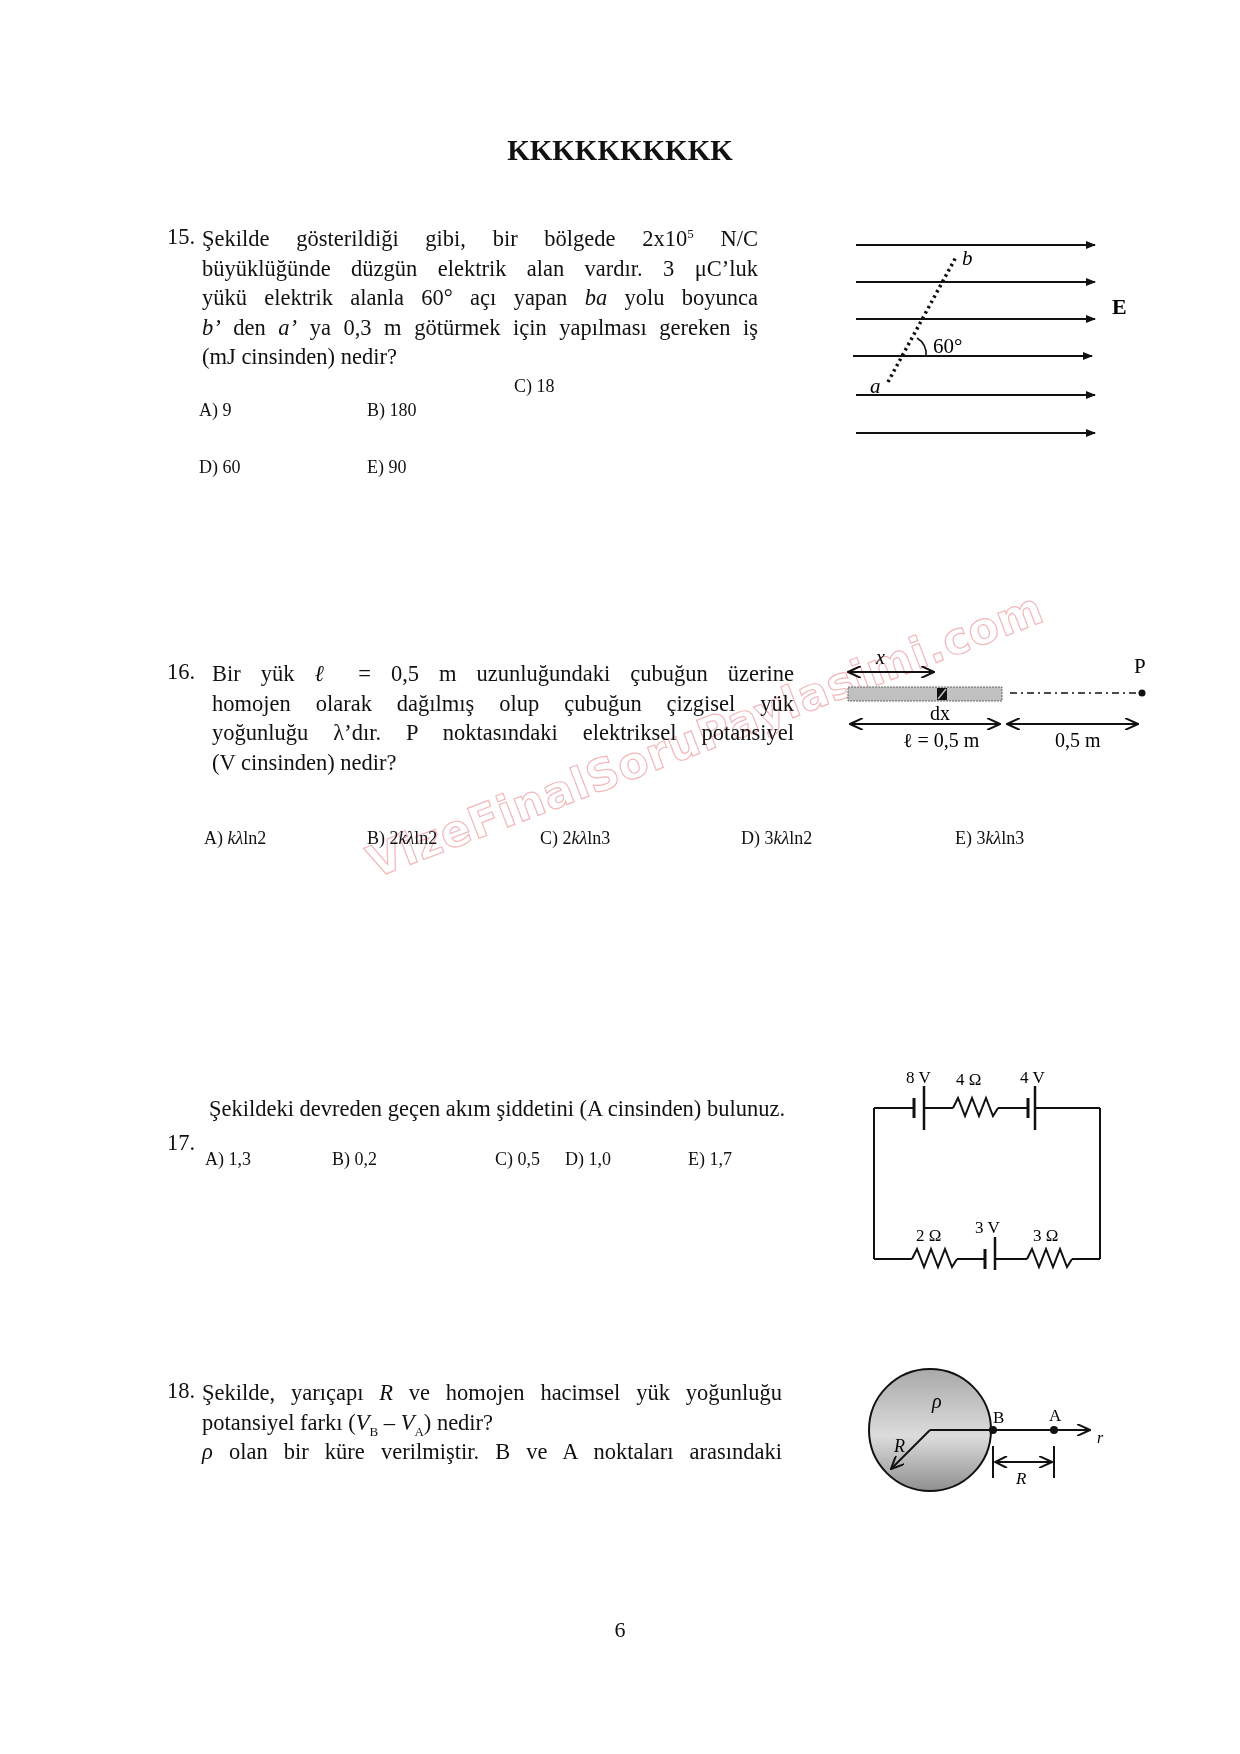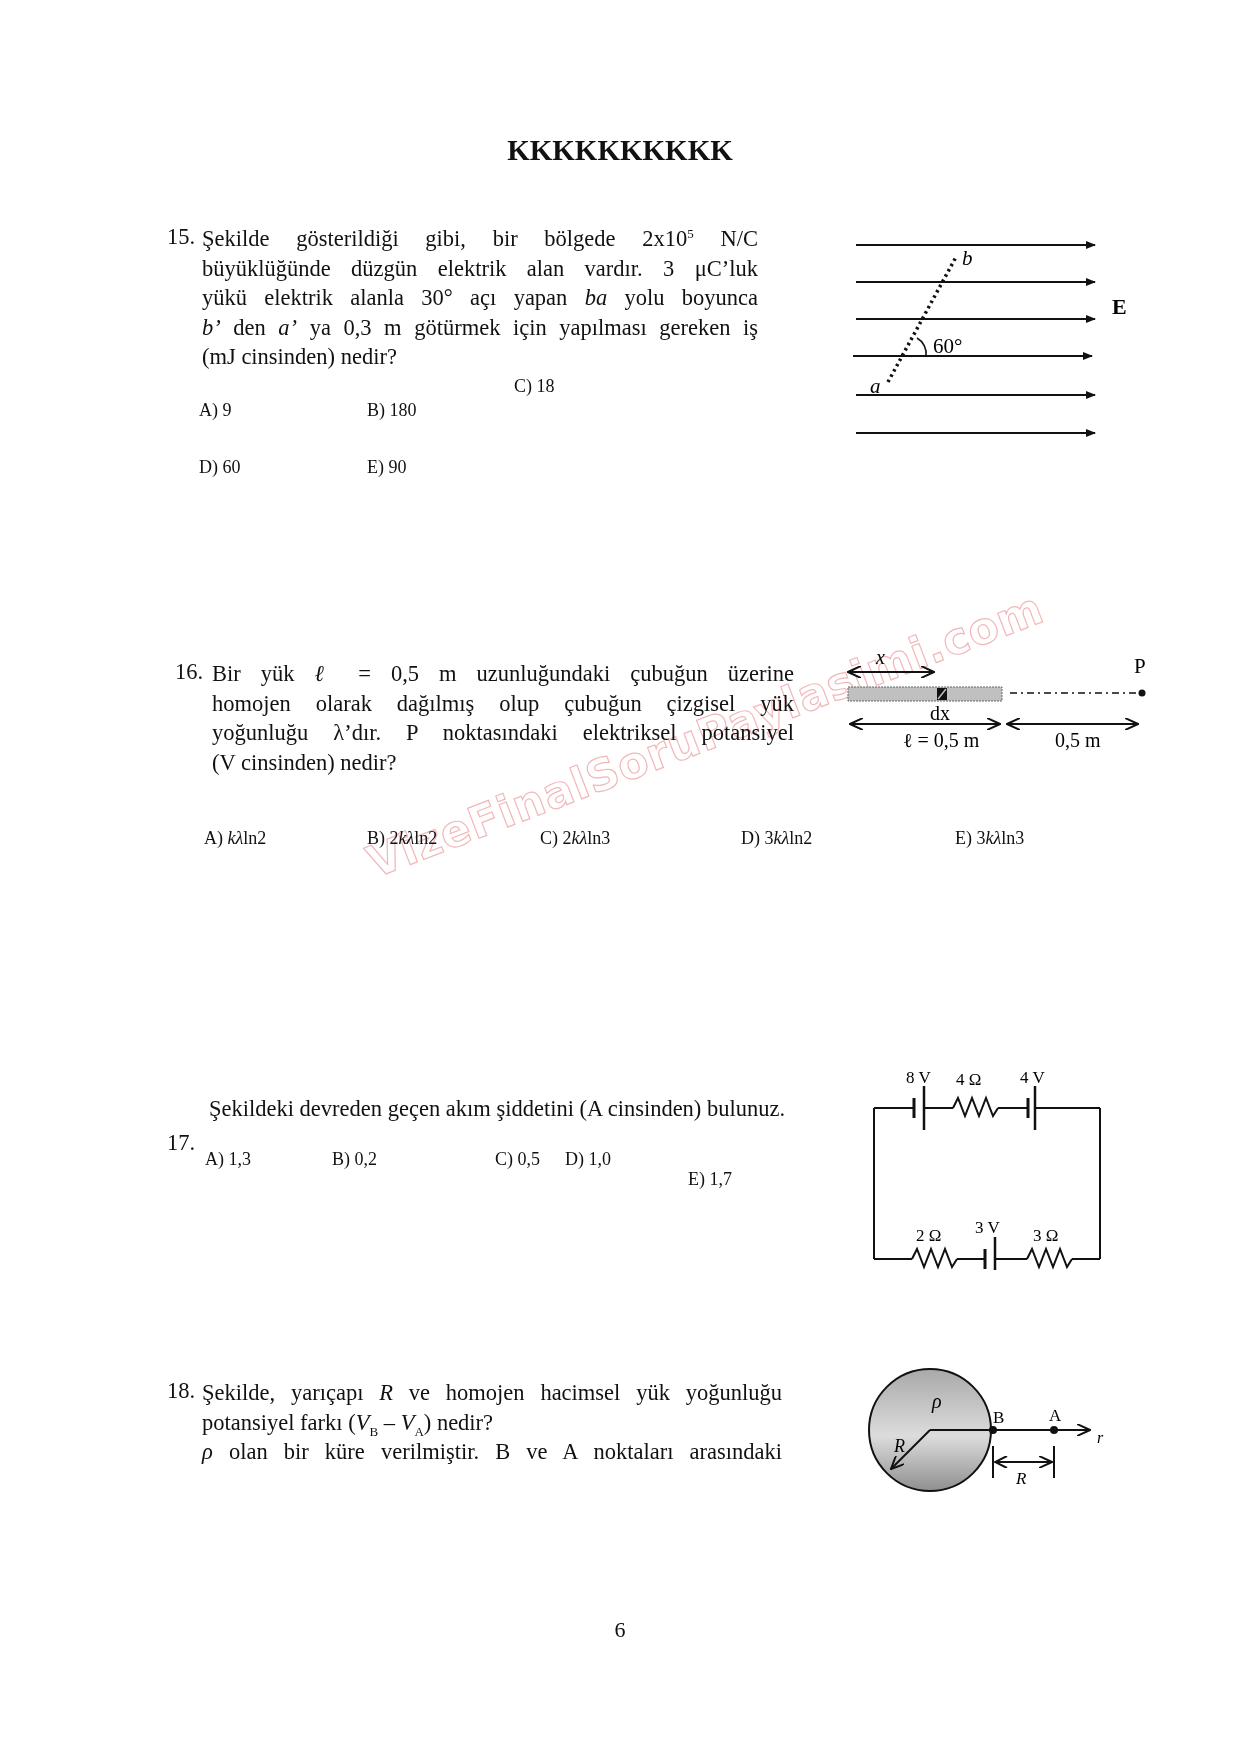--- a/index.html
+++ b/index.html
@@ -24,21 +24,21 @@
 
 <div class="abs title">KKKKKKKKKK</div>
 
 <div class="abs watermark">VizeFinalSoruPaylasimi.com</div>
 
 <div>
   <div class="abs qnum" style="left:167px; top:224px;">15.</div>
   <div class="abs qtext" style="left:202px; top:224px; width:556px;">
     <div style="text-align:justify; text-align-last:justify;"><span>Şekilde gösterildiği gibi, bir bölgede 2x10</span><sup>5</sup><span> N/C</span></div>
     <div style="text-align-last:justify;">büyüklüğünde düzgün elektrik alan vardır. 3 μC’luk</div>
-    <div style="text-align-last:justify;"><span>yükü  elektrik alanla 30° açı yapan </span><i>ba</i><span> yolu boyunca</span></div>
+    <div style="text-align-last:justify;"><span>yükü  elektrik alanla 60° açı yapan </span><i>ba</i><span> yolu boyunca</span></div>
     <div style="text-align-last:justify;"><i>b’</i><span> den </span><i>a’</i><span> ya 0,3 m götürmek için yapılması gereken iş</span></div>
     <div>(mJ cinsinden) nedir?</div>
   </div>
 
   <div class="abs ans" style="left:199px; top:400px;"><span>A) </span><span>9</span></div>
   <div class="abs ans" style="left:367px; top:400px;"><span>B) </span><span>180</span></div>
   <div class="abs ans" style="left:514px; top:376px;"><span>C) </span><span>18</span></div>
   <div class="abs ans" style="left:199px; top:457px;text-align:right;"><span>D) </span><span>60</span></div>
   <div class="abs ans" style="left:367px; top:457px;"><span>E) </span><span>90</span></div>
 
@@ -59,21 +59,21 @@
     <line x1="48" y1="157" x2="116" y2="32" stroke="#111" stroke-width="3.5" stroke-dasharray="2.5,3.5"></line>
     <path d="M77,113 A18,18 0 0 1 86,131" fill="none" stroke="#111" stroke-width="1.6"></path>
     <text x="93" y="128" font-size="21">60°</text>
     <text x="122" y="40" font-size="21" font-style="italic">b</text>
     <text x="30" y="168" font-size="21" font-style="italic">a</text>
     <text x="272" y="89" font-size="22" font-weight="bold">E</text>
   </svg>
 </div>
 
 <div>
-  <div class="abs qnum" style="left:167px; top:659px;margin-left:8px;">16.</div>
+  <div class="abs qnum" style="left:167px; top:659px;">16.</div>
   <div class="abs qtext" style="left:204px; top:659px; width:582px;margin-left:8px;">
     <div style="text-align-last:justify;"><span>Bir yük </span><i>ℓ</i><span> = 0,5 m uzunluğundaki çubuğun üzerine</span></div>
     <div style="text-align-last:justify;">homojen olarak dağılmış olup çubuğun çizgisel yük</div>
     <div style="text-align-last:justify;">yoğunluğu λ’dır. P noktasındaki elektriksel potansiyel</div>
     <div>(V cinsinden) nedir?</div>
   </div>
   <div class="abs ans" style="left:204px; top:828px;"><span>A) </span><span></span><i>k</i><i>λ</i><span>ln2</span></div>
   <div class="abs ans" style="left:367px; top:828px;"><span>B) </span><span>2</span><i>k</i><i>λ</i><span>ln2</span></div>
   <div class="abs ans" style="left:540px; top:828px;"><span>C) </span><span>2</span><i>k</i><i>λ</i><span>ln3</span></div>
   <div class="abs ans" style="left:741px; top:828px;"><span>D) </span><span>3</span><i>k</i><i>λ</i><span>ln2</span></div>
@@ -104,21 +104,21 @@
   </svg>
 </div>
 
 <div>
   <div class="abs qnum" style="left:167px; top:1094px;margin-top:36px;">17.</div>
   <div class="abs qtext" style="left:209px; top:1094px; white-space:nowrap;">Şekildeki devreden geçen akım şiddetini (A cinsinden) bulunuz.</div>
   <div class="abs ans" style="left:205px; top:1149px;"><span>A) </span><span>1,3</span></div>
   <div class="abs ans" style="left:332px; top:1149px;"><span>B) </span><span>0,2</span></div>
   <div class="abs ans" style="left:447px; top:1149px;margin-left:48px;"><span>C) </span><span>0,5</span></div>
   <div class="abs ans" style="left:565px; top:1149px;"><span>D) </span><span>1,0</span></div>
-  <div class="abs ans" style="left:688px; top:1149px;margin-top:20px;"><span>E) </span><span>1,7</span></div>
+  <div class="abs ans" style="left:688px; top:1149px;"><span>E) </span><span>1,7</span></div>
 
   <svg class="abs" style="left:860px; top:1055px;" width="250" height="215">
     <g stroke="#111" stroke-width="2" fill="none">
 
       <line x1="14" y1="53" x2="14" y2="204"></line>
       <line x1="240" y1="53" x2="240" y2="204"></line>
 
       <line x1="14" y1="53" x2="54" y2="53"></line>
       <line x1="54" y1="43" x2="54" y2="63" stroke-width="3"></line>
       <line x1="64" y1="31" x2="64" y2="75" stroke-width="2.5"></line>

